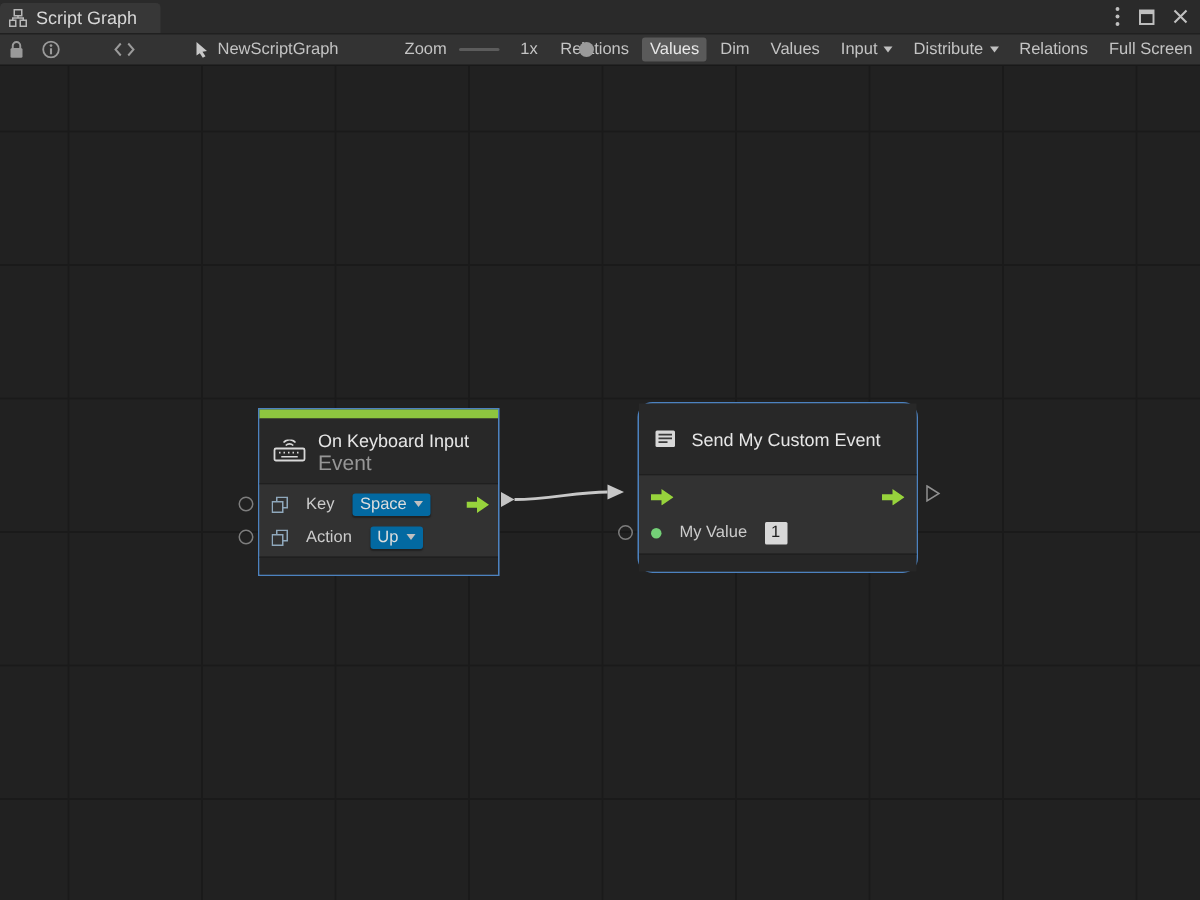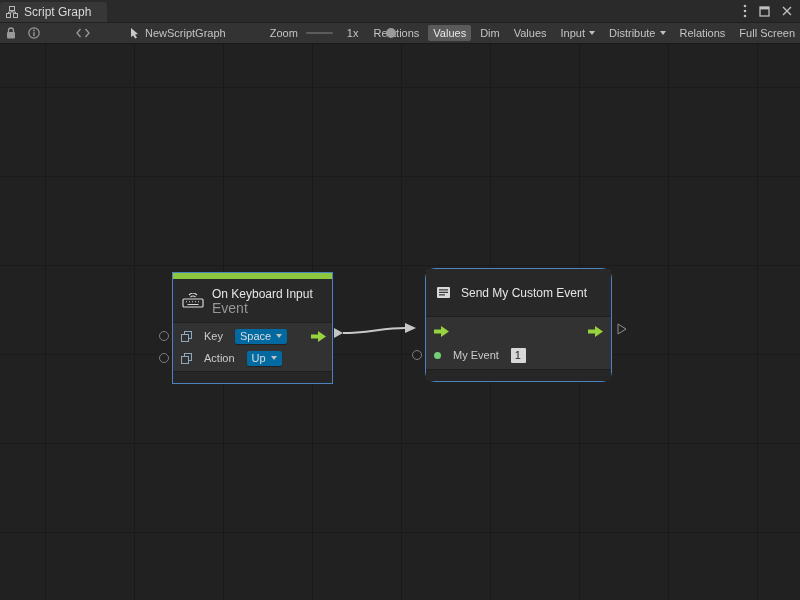--- a/index.html
+++ b/index.html
@@ -257,21 +257,21 @@
           <span class="spacer"></span>
           <span class="flow-arrow">
             <svg width="15" height="11" viewBox="0 0 15 11">
                 <path d="M0 3.5H7V0l8 5.5L7 11V7.5H0z" fill="#97d33c"></path>
               </svg>
           </span>
         </div>
         <div class="nrow">
           <span class="port-circle"></span>
           <span class="value-dot"></span>
-          <span class="plabel">My Event</span>
+          <span class="plabel">My Value</span>
           <span class="vfield">1</span>
         </div>
       </div>
       <div class="nfoot"></div>
       <span class="flow-marker-right">
         <svg width="10" height="12" viewBox="0 0 10 12">
             <polygon points="1,1 9,6 1,11" fill="none" stroke="#909090"></polygon>
           </svg>
       </span>
     </div>

